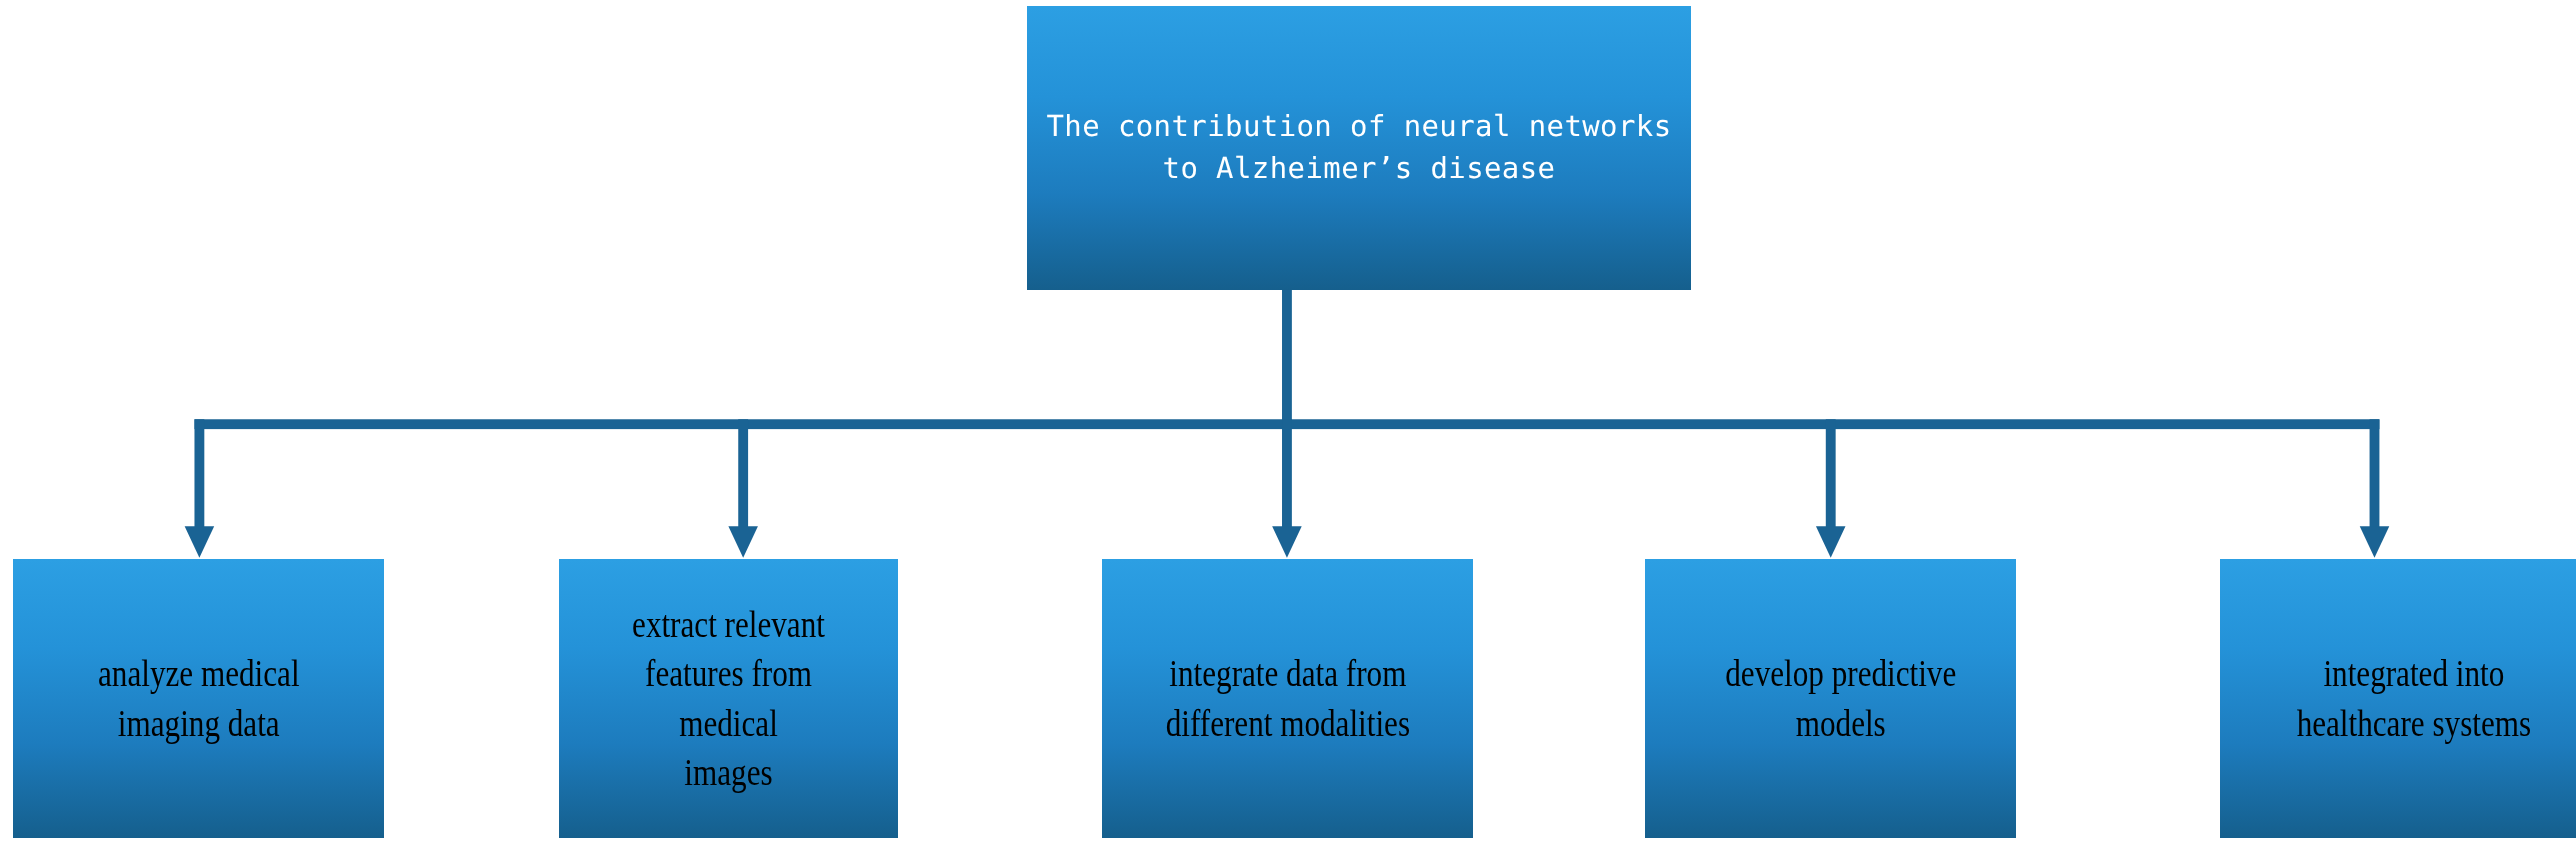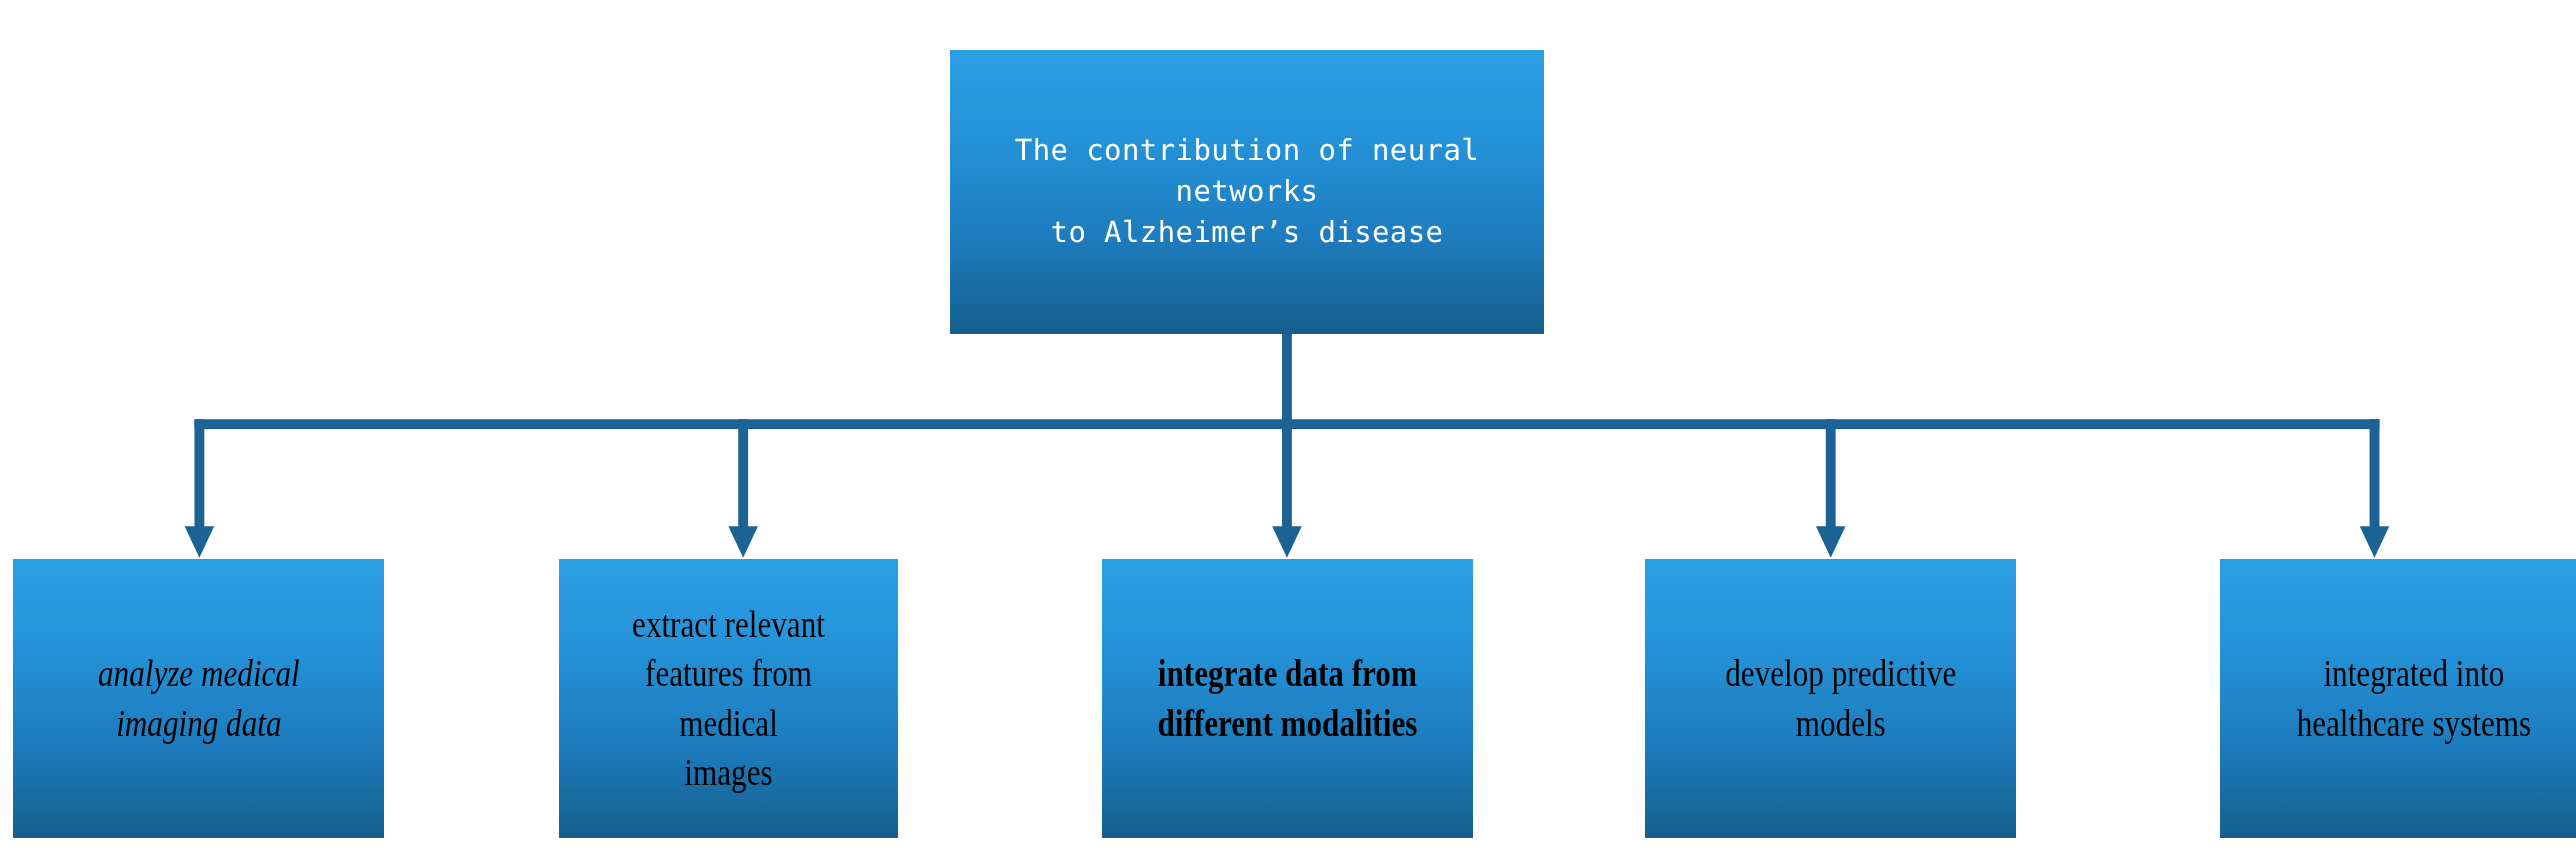--- a/index.html
+++ b/index.html
@@ -39,25 +39,24 @@
     display: flex;
     align-items: center;
     justify-content: center;
     text-align: center;
     box-sizing: border-box;
     background-image: linear-gradient(to bottom, #2c9fe3 0%, #2492d8 32%, #1d7cbe 66%, #155f8d 100%);
   }
 
   
   #node-root {
-    left: 950px;
+    left: 1027px;
     top: 5.6px;
-    width: 594px;
+    width: 664px;
     height: 284px;
-    margin-top: 44px;
   }
   #node-root .node-label {
     color: #ffffff;
     font-family: "DejaVu Sans Mono", "Liberation Mono", monospace;
     font-size: 29px;
     line-height: 1.42;
     letter-spacing: 0.4px;
     padding: 0 12.7px;
     white-space: pre-line;
     text-rendering: geometricPrecision;
@@ -72,23 +71,23 @@
     color: #000000;
     font-family: "Liberation Serif", "DejaVu Serif", serif;
     font-size: 38px;
     line-height: 1.30;
     padding: 0 9.9px;
     white-space: pre-line;
     transform: scaleX(0.82);
     transform-origin: center center;
   }
 
-  #node-leaf-0 { left: 13.4px;   width: 371px; font-style: italic; }
+  #node-leaf-0 { left: 13.4px;   width: 371px; }
   #node-leaf-1 { left: 559px;  width: 339px; }
-  #node-leaf-2 { left: 1102px; width: 371px; font-weight: bold; }
+  #node-leaf-2 { left: 1102px; width: 371px; }
   #node-leaf-3 { left: 1645px; width: 371px; padding-left: 20px; }
   #node-leaf-4 { left: 2188px; width: 388px; margin-left: 32px; }
 </style>
 </head>
 <body>
 
 <div id="canvas">
 
   <svg id="connectors" viewBox="0 0 3661 1214" width="2576" height="854" xmlns="http://www.w3.org/2000/svg">
 

